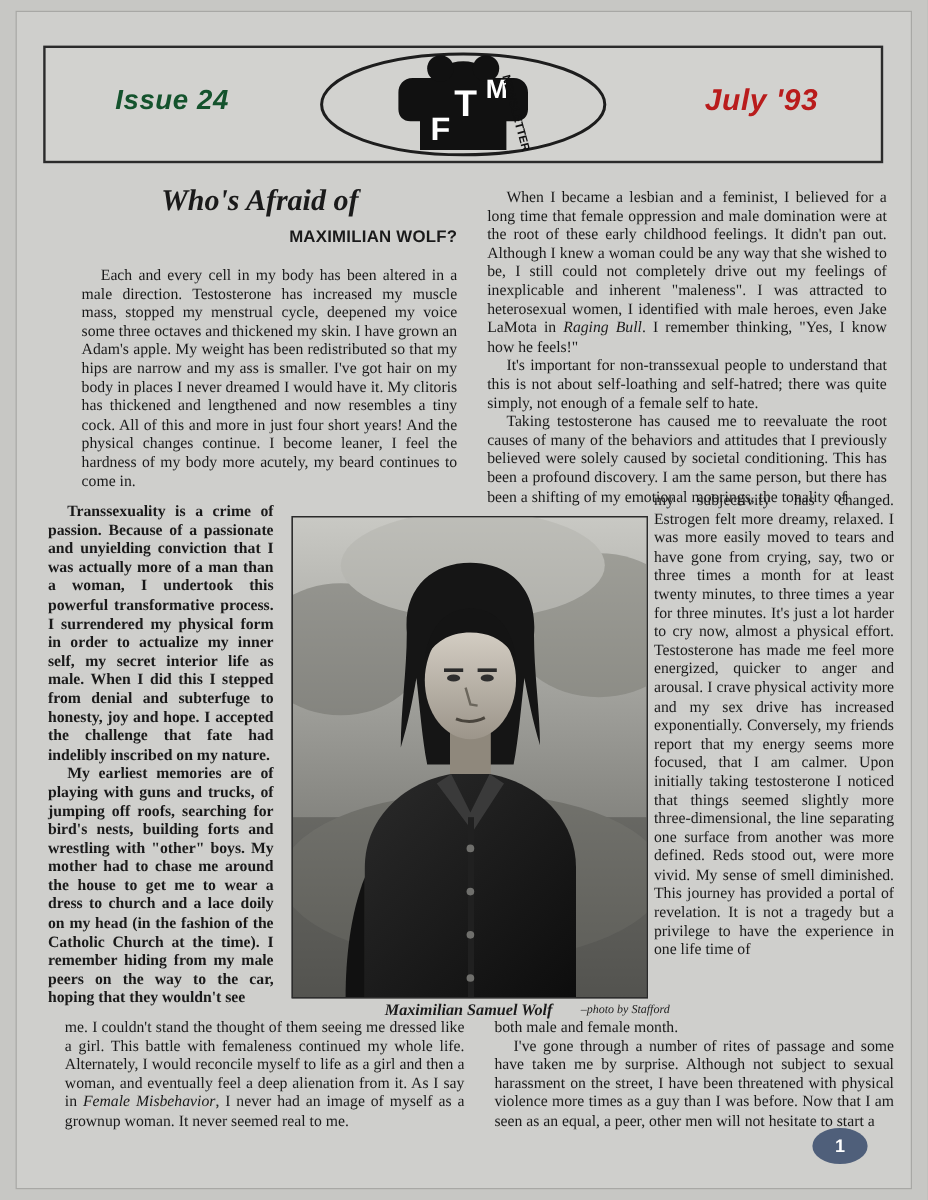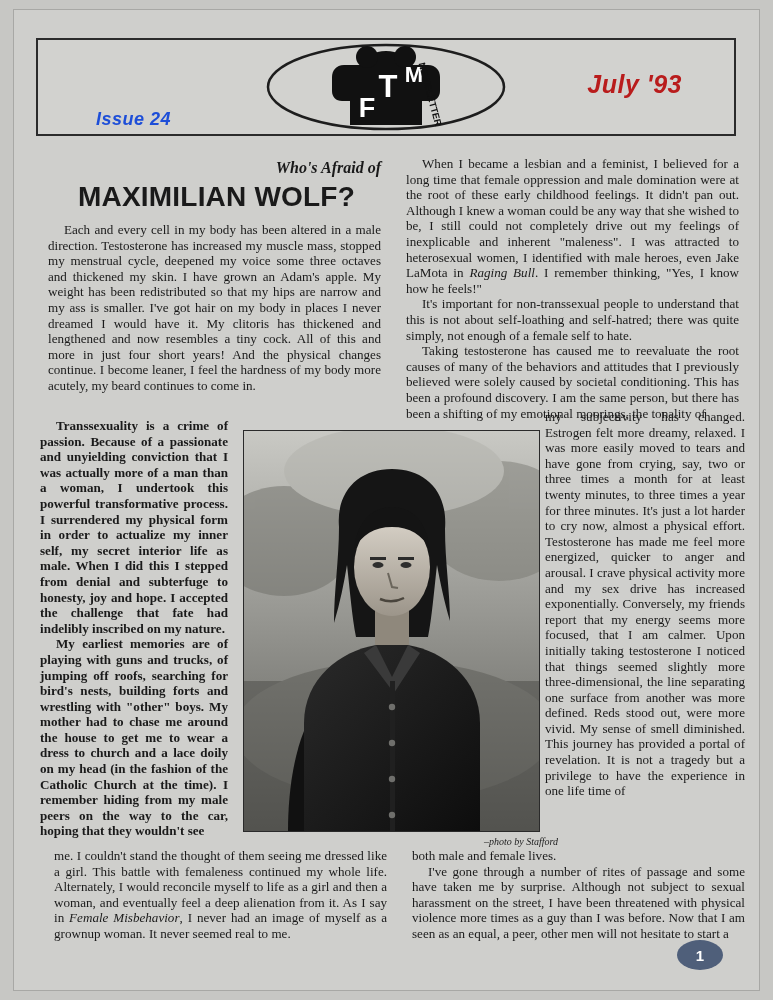--- a/index.html
+++ b/index.html
@@ -42,24 +42,23 @@
     background: #d2d2cf;
     box-sizing: border-box;
   }
   .issue-label {
     position: absolute;
     left: 58px;
     top: 30px;
     font-family: "Liberation Sans", sans-serif;
     font-style: italic;
     font-weight: bold;
-    font-size: 18px;
+    font-size: 23px;
     letter-spacing: 0.5px;
-    color: #1d4ed8;
-    margin-top: 39px;
+    color: #14532d;
   }
   .date-label {
     position: absolute;
     right: 52px;
     top: 30px;
     font-family: "Liberation Sans", sans-serif;
     font-style: italic;
     font-weight: bold;
     font-size: 25px;
     letter-spacing: 0.5px;
@@ -84,40 +83,40 @@
     font-size: 13.1px;
     line-height: 15.6px;
   }
   .col-left  { left: 34px; }
   .col-right { left: 392px; }
 
   .headline-script {
     font-family: "Liberation Serif", serif;
     font-style: italic;
     font-weight: bold;
-    font-size: 16px;
+    font-size: 25px;
     line-height: 24px;
     margin: 0 0 2px 4px;
-    text-align: right;
+    text-align: center;
   }
   .headline-main {
     font-family: "Liberation Sans", sans-serif;
     font-weight: bold;
-    font-size: 28px;
+    font-size: 14px;
     line-height: 26px;
     letter-spacing: 0.2px;
     margin: 4px 0 10px 4px;
-    text-align: center;
+    text-align: right;
   }
   p {
     margin: 0 0 0 0;
     text-indent: 16px;
   }
   p.noindent { text-indent: 0; }
-  .dropcap-para { text-indent: 0; }
+  .dropcap-para { text-indent: 0; margin-left: 20px; }
   .dropcap {
     font-size: 19px;
     font-weight: normal;
     padding-left: 16px;
   }
 
   
   .wrapcol {
     position: absolute;
     width: 188px;
@@ -283,25 +282,26 @@
 
         <rect x="146" y="250" width="5" height="150" fill="#202020"></rect>
         <circle cx="148" cy="276" r="3.2" fill="#6f6f6c"></circle>
         <circle cx="148" cy="312" r="3.2" fill="#6f6f6c"></circle>
         <circle cx="148" cy="348" r="3.2" fill="#6f6f6c"></circle>
         <circle cx="148" cy="384" r="3.2" fill="#6f6f6c"></circle>
 
         <path d="M60 400 L60 300 C48 330 44 368 44 400 Z" fill="#111"></path>
       </svg>
     </div>
+    <div class="caption">Maximilian Samuel Wolf</div>
     <div class="photo-credit">–photo by Stafford</div>
 
     <div class="under-left">
       <p class="noindent"><span id="left-under-text">me. I couldn't stand the thought of them seeing me dressed like a girl. This battle with femaleness continued my whole life. Alternately, I would reconcile myself to life as a girl and then a woman, and eventually feel a deep alienation from it. As I say in <i>Female Misbehavior</i>, I never had an image of myself as a grownup woman. It never seemed real to me.</span></p>
     </div>
     <div class="under-right">
-      <p class="noindent">both male and female lives.</p>
+      <p class="noindent">both male and female month.</p>
       <p>I've gone through a number of rites of passage and some have taken me by surprise. Although not subject to sexual harassment on the street, I have been threatened with physical violence more times as a guy than I was before. Now that I am seen as an equal, a peer, other men will not hesitate to start a</p>
     </div>
 
     <div class="pagenum">1</div>
   </div>
 </div>
 
 </body></html>

